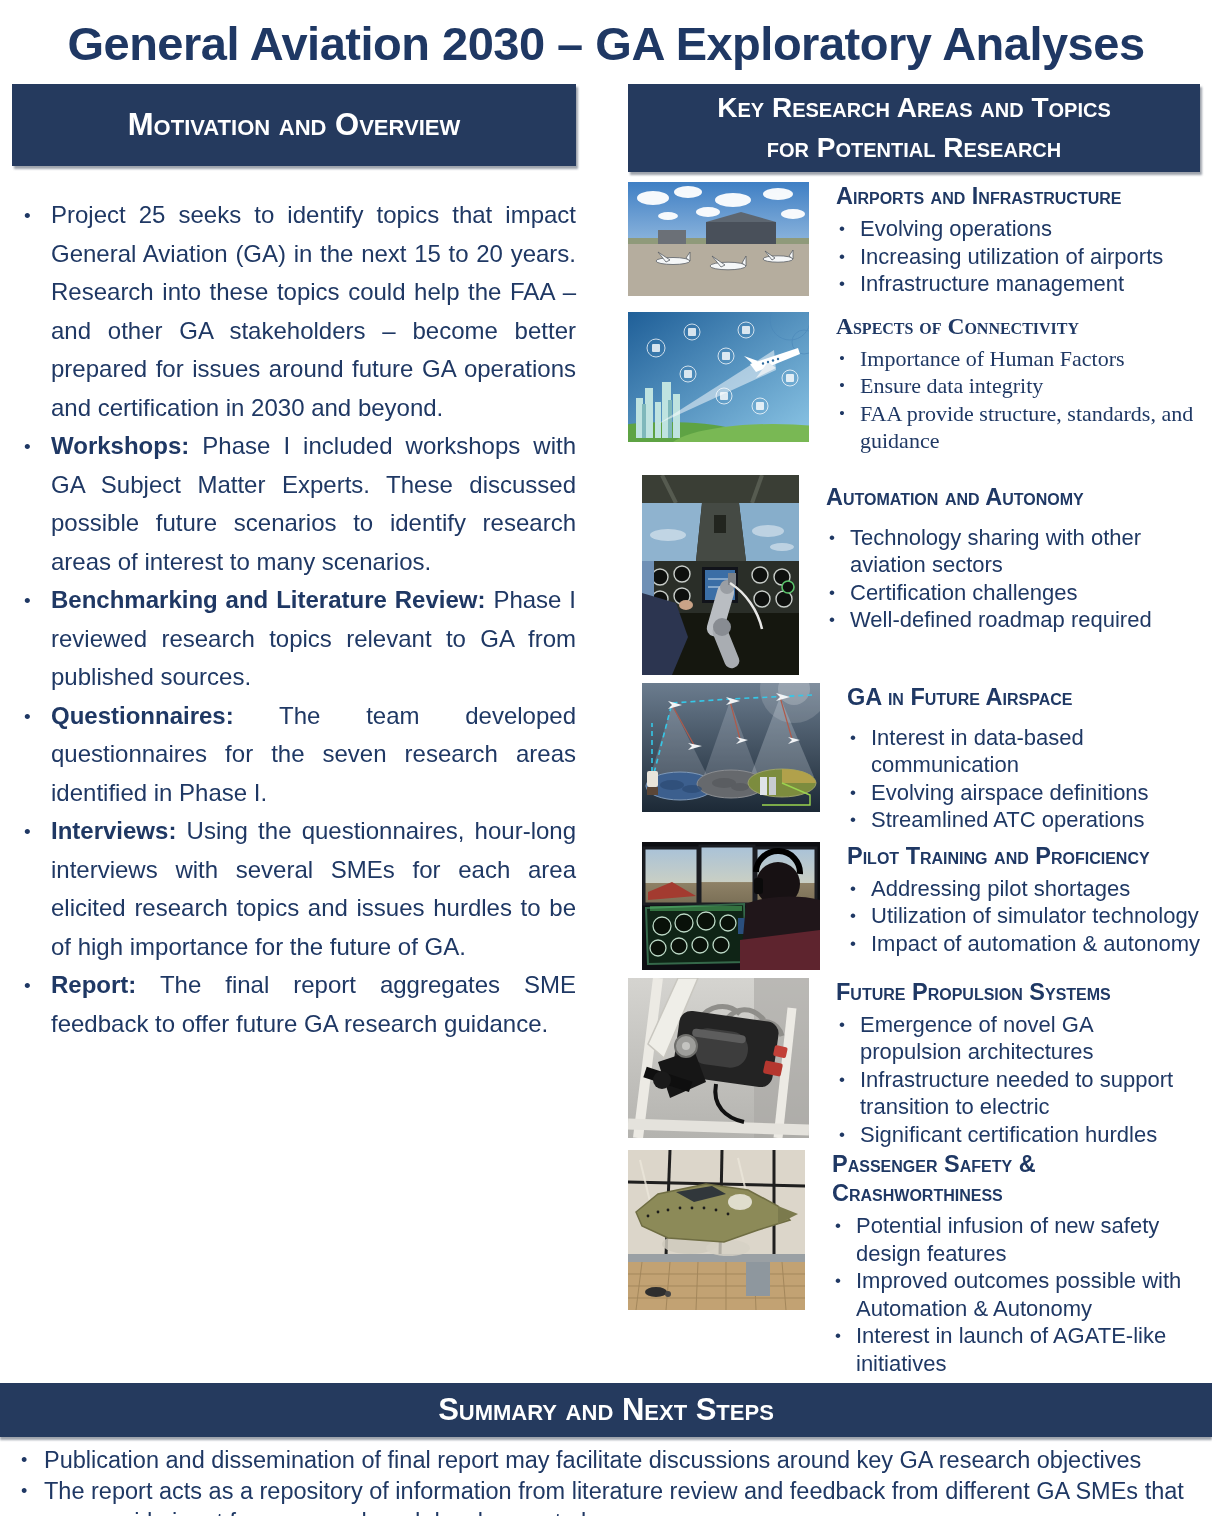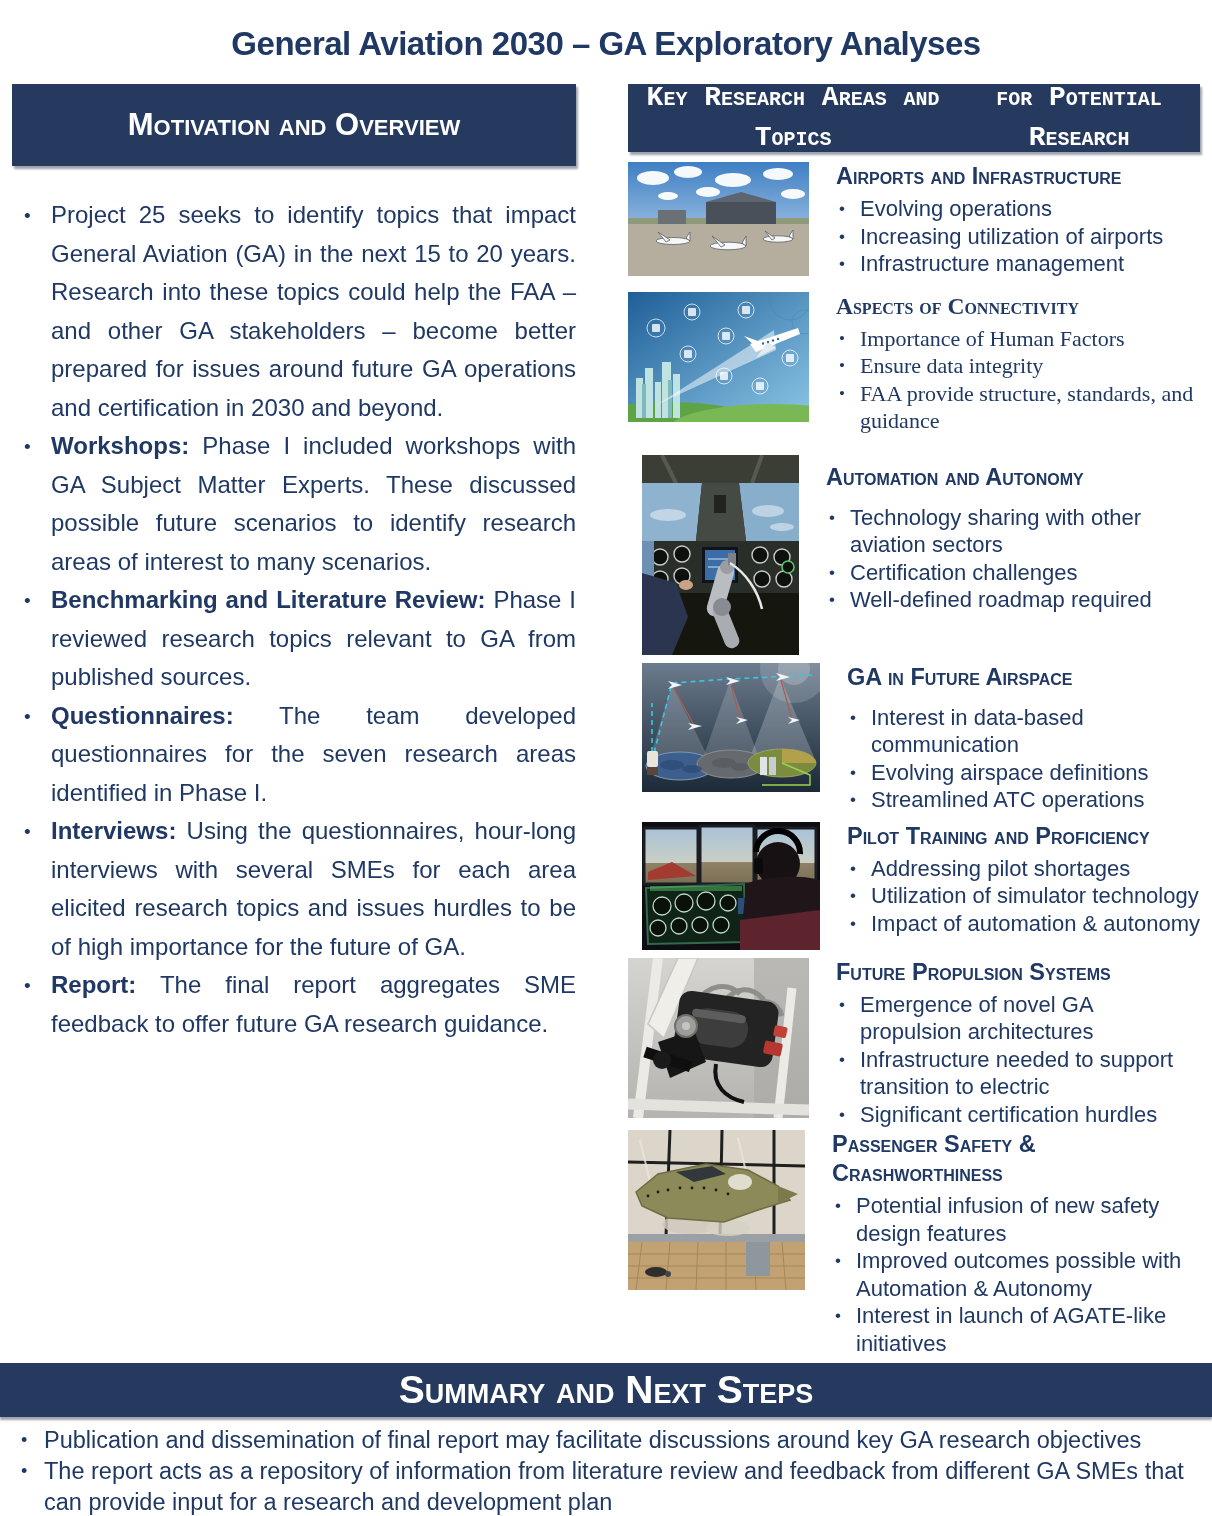--- a/index.html
+++ b/index.html
@@ -3,34 +3,34 @@
 <meta charset="utf-8">
 <style>
   * { box-sizing: border-box; }
   html,body { margin:0; padding:0; }
   body {
     width:1212px; height:1516px; background:#ffffff;
     font-family:"Liberation Sans", sans-serif; color:#1F3864;
     overflow:hidden; position:relative;
   }
   .page-title {
-    text-align:center; font-size:33px; font-weight:bold; color:#1F3864;
+    text-align:center; font-size:47px; font-weight:bold; color:#1F3864;
     margin:16px 10px 12px; letter-spacing:-0.5px; line-height:56px;
   }
   .columns { display:flex; padding:0 12px; gap:52px; align-items:flex-start; }
   .col-left  { flex:0 0 564px; width:564px; }
   .col-right { flex:0 0 572px; width:572px; }
 
   .banner {
     background:#253A5E; color:#ffffff; font-variant:small-caps; font-weight:bold;
     text-align:center; box-shadow:2px 3px 2px rgba(40,50,70,0.45);
   }
   .banner-left  { height:82px; display:flex; align-items:center; justify-content:center; font-size:31px; }
-  .banner-right { height:68px; display:flex; flex-direction:row; align-items:center; justify-content:center;
-                  font-size:28px; line-height:40px;font-family:Liberation Mono, monospace; }
+  .banner-right { height:88px; display:flex; flex-direction:column; align-items:center; justify-content:center;
+                  font-size:28px; line-height:40px; }
 
   
   ul.mlist { list-style:none; margin:30px 0 0; padding:0; font-size:24px; line-height:38.5px;
              text-align:justify; }
   ul.mlist li { position:relative; padding-left:39px; }
   ul.mlist .mk { position:absolute; left:12px; top:1px; font-size:19px; text-align:left; }
   .lead { font-weight:bold; }
 
   
   .sections { margin-top:10px; }
@@ -47,21 +47,21 @@
   .stext ul { list-style:none; margin:0; padding:0; font-size:22px; line-height:27.5px; }
   .stext li { position:relative; padding-left:24px; }
   .stext .mk { position:absolute; left:3px; top:0; font-size:17px; }
   .w-narrow-240 { max-width:250px; }
   .w-narrow-260 { max-width:262px; }
 
   
   .footer-banner {
     margin:6px 0 0; height:54px; background:#253A5E; color:#ffffff;
     display:flex; align-items:center; justify-content:center;
-    font-variant:small-caps; font-weight:bold; font-size:39px;
+    font-variant:small-caps; font-weight:bold; font-size:31px;
     box-shadow:0 3px 2px rgba(40,50,70,0.45);
   }
   ul.flist { list-style:none; margin:8px 0 0; padding:0 8px 0 14px; font-size:23.5px; line-height:31px; }
   ul.flist li { position:relative; padding-left:30px; }
   ul.flist .mk { position:absolute; left:7px; top:0; font-size:18px; }
 </style>
 </head>
 <body>
 
 <div class="page-title">General Aviation 2030 – GA Exploratory Analyses</div>

